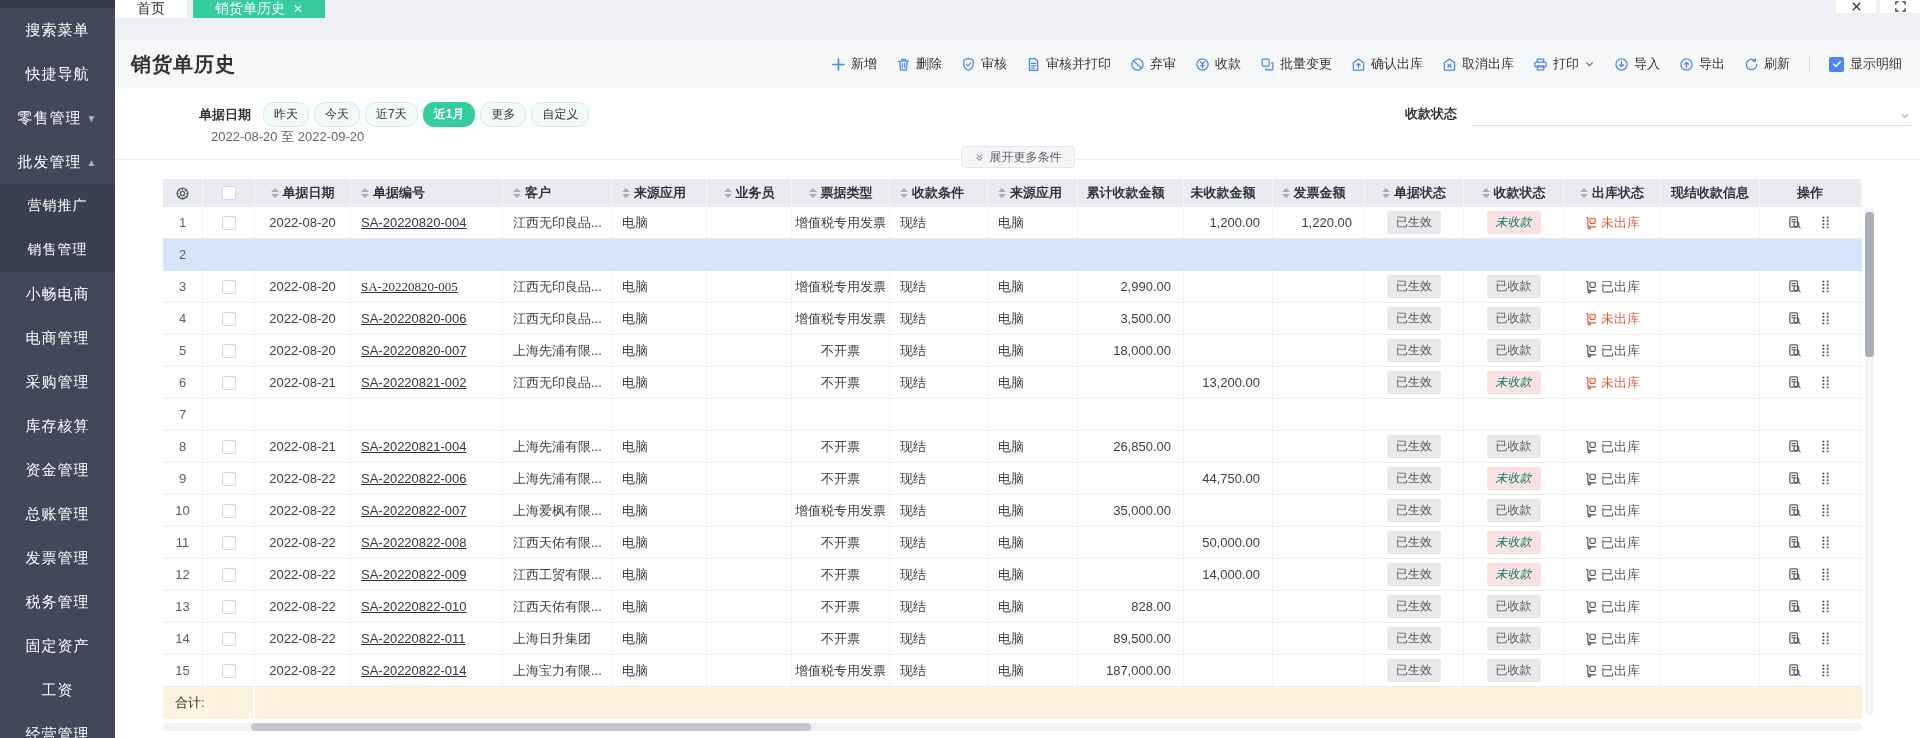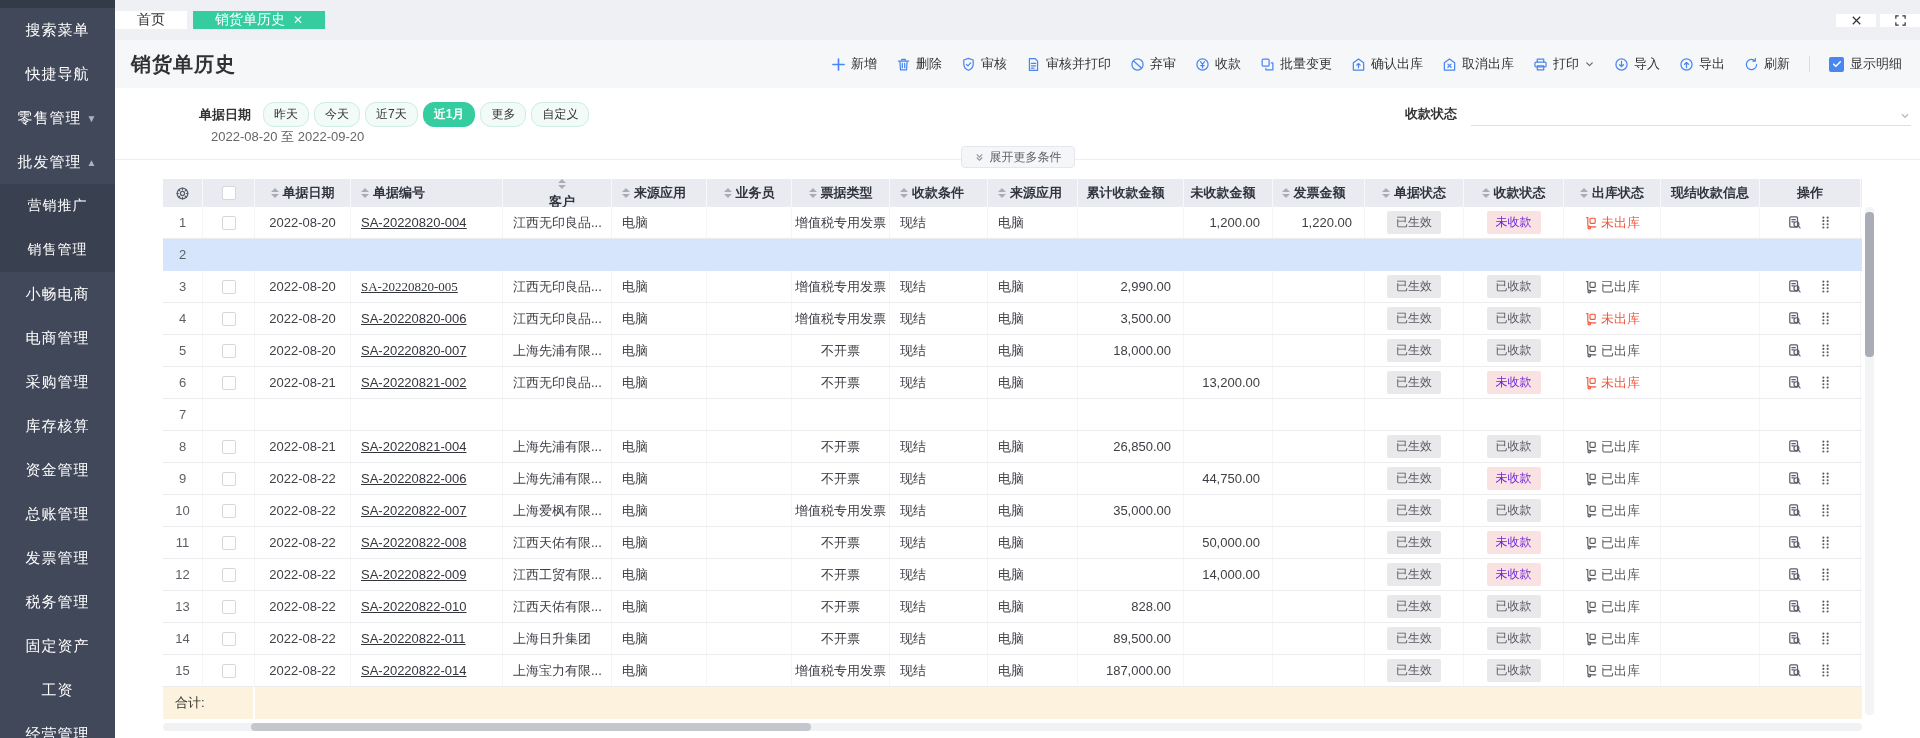--- a/index.html
+++ b/index.html
@@ -12,21 +12,21 @@
   .side-topstrip { height:8px; background:#333a48; }
   .side-item { height:44px; display:flex; align-items:center; justify-content:center;
     font-size:15px; letter-spacing:1px; cursor:pointer; gap:5px; }
   .side-item.sub { background:#39404f; font-size:14px; }
   .side-arrow { font-size:10px; color:#aab2c2; }
 
   
   .main { flex:1; display:flex; flex-direction:column; background:#fff; min-width:0; }
 
   
-  .tabbar { height:40px; background:#eef0f3; display:flex; align-items:center; flex:none; }
+  .tabbar { height:40px; background:#eef0f3; display:flex; align-items:flex-start; flex:none; }
   .tab { padding:0 22px; display:flex; align-items:center; gap:8px; font-size:14px; cursor:pointer; }
   .tab.home { background:#fff; color:#333; margin-right:6px; }
   .tab.active { background:#35cda0; color:#fff; }
   .tab .x { font-size:12px; opacity:.9; }
   .tab-spacer { flex:1; }
   .winbtn { width:40px; background:#fff; margin-left:4px; display:flex; align-items:center; justify-content:center; color:#333; cursor:pointer; }
   .winbtn svg { width:13px; height:13px; }
 
   
   .pagehead { height:48px; background:#f6f7f9; display:flex; align-items:center; padding:0 18px 0 16px; flex:none; }
@@ -79,21 +79,21 @@
   .trow.sel { background:#d6e5fb; border-bottom-color:#d6e5fb; }
   .td { display:flex; align-items:center; justify-content:center; font-size:13px; color:#3c3f45;
     border-right:1px solid #f5f5f7; overflow:hidden; white-space:nowrap; flex:none; }
   .trow.sel .td { border-right-color:transparent; }
   .td.al { justify-content:flex-start; padding-left:10px; }
   .td.ar { justify-content:flex-end; padding-right:12px; }
   .td .rownum { color:#5c5f66; }
   .cbx { width:14px; height:14px; border:1px solid #d4d7de; border-radius:2px; background:#fff; cursor:pointer; }
   .doclink { color:#33363c; text-decoration:underline; cursor:pointer; }
   .badge { font-size:12px; padding:3px 9px; border-radius:2px; background:#e9e9ec; color:#55585e; }
-  .badge.red { background:#fbe2e2; color:#6d28d9; }
+  .badge.red { background:#fbe2e2; color:#0f766e;font-style:italic; }
   .outcell { display:flex; align-items:center; gap:3px; color:#55585e; }
   .outcell.red { color:#f3573c; }
   .outcell .ic { width:14px; height:14px; display:inline-flex; }
   .ops { display:flex; gap:16px; align-items:center; justify-content:center; }
   .op-ic { width:15px; height:15px; color:#5a5e6b; cursor:pointer; }
   .tfoot { display:flex; height:32px; background:#fcf2dd; }
   .tfoot .fc1 { width:92px; display:flex; align-items:center; padding-left:12px; font-size:13px;
     color:#333; border-right:2px solid #fff; flex:none; }
   .vscroll { position:absolute; left:1702px; top:28px; width:9px; height:508px; background:#f3f4f6; border-radius:4px; }
   .vthumb { position:absolute; left:0; top:5px; width:9px; height:145px; background:#a9adb5; border-radius:4px; }
@@ -380,21 +380,21 @@
             </span>
             <span>单据日期</span>
           </div>
           <div class="th al" style="width: 152px;">
             <span class="sort">
               <i class="up"></i>
               <i class="dn"></i>
             </span>
             <span>单据编号</span>
           </div>
-          <div class="th al" style="width: 109px; flex-direction: column;">
+          <div class="th al" style="width: 109px;">
             <span class="sort">
               <i class="up"></i>
               <i class="dn"></i>
             </span>
             <span>客户</span>
           </div>
           <div class="th al" style="width: 95px;">
             <span class="sort">
               <i class="up"></i>
               <i class="dn"></i>

